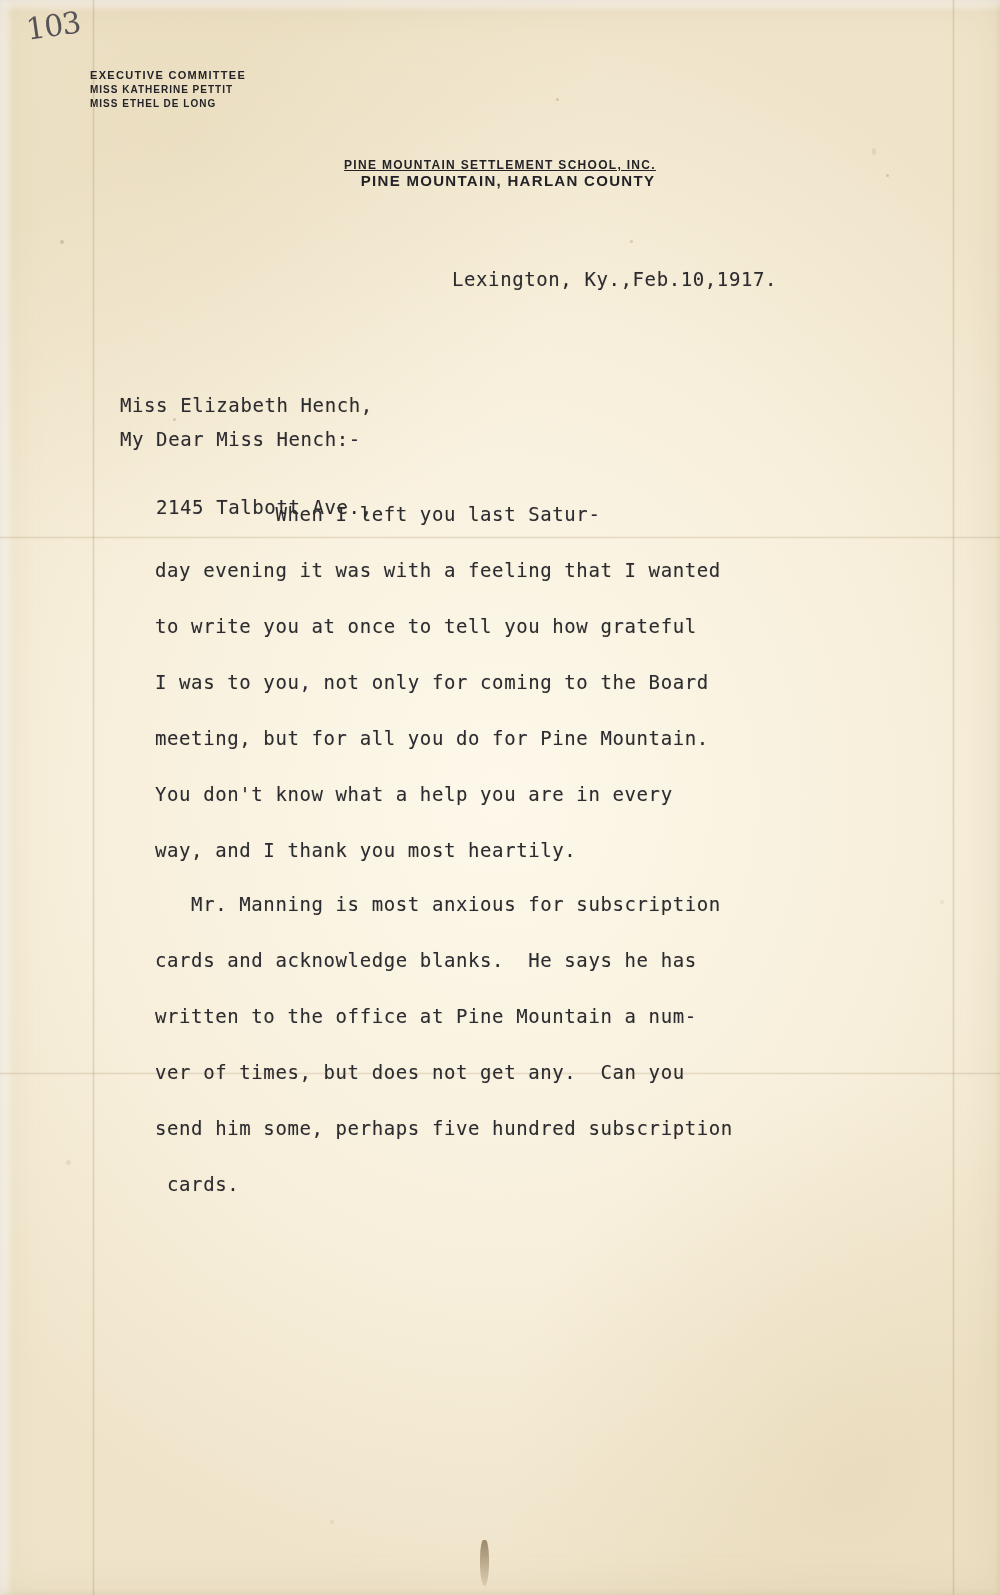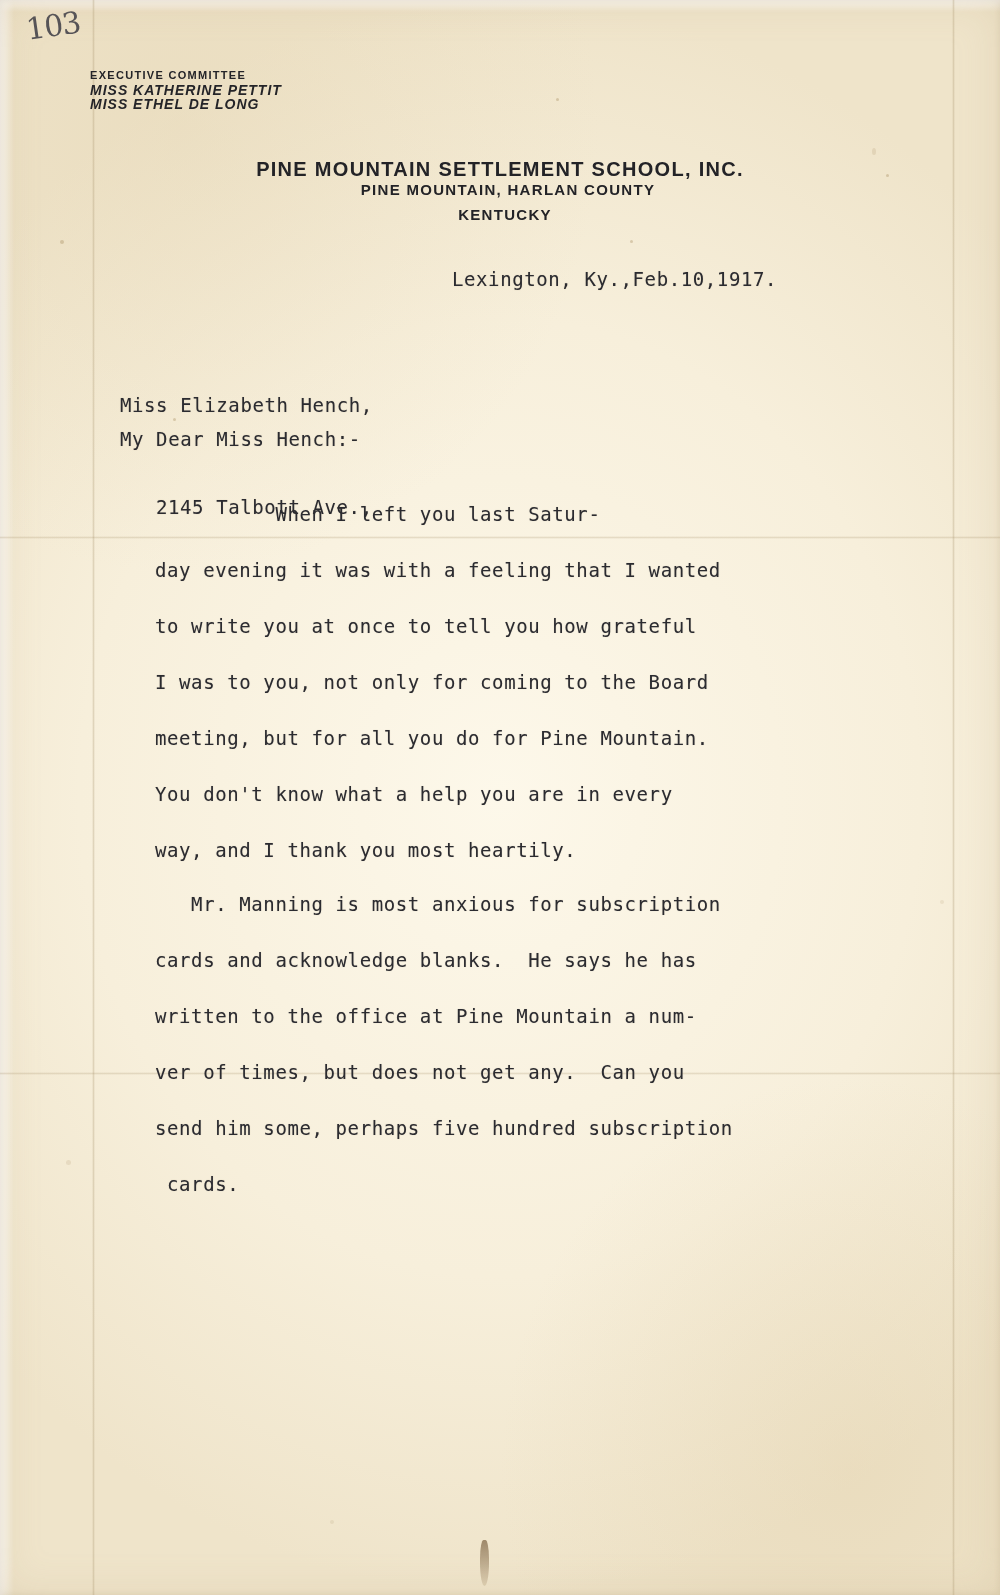--- a/index.html
+++ b/index.html
@@ -90,36 +90,35 @@
     letter-spacing: 1.1px;
     line-height: 14.5px;
   }
   .lh-left { left: 90px; top: 6px; }
   .lh-right { left: 675px; top: 6px; }
   .lh-title-line {
     font-size: 11px;
     letter-spacing: 1.3px;
   }
   .lh-sub {
-    font-size: 14px;
+    font-size: 10px;
     letter-spacing: 1.0px;
-    font-style: italic;
   }
 
   .org {
     position: absolute;
     top: 158px;
     left: 0;
     right: 0;
     text-align: center;
     color: #232327;
     font-weight: bold;
     font-family: "Liberation Sans", sans-serif;
   }
-  .org .l1 { font-size: 20px; letter-spacing: 1.3px; }
+  .org .l1 { font-size: 12px; letter-spacing: 1.3px; text-decoration: underline; }
   .org .l2 { font-size: 15px; letter-spacing: 1.3px; padding-left: 16px;}
   .org .l3 { font-size: 15px; letter-spacing: 1.3px; margin-top: 8px; padding-left: 10px;}
 
   
   .tw {
     position: absolute;
     font-family: "DejaVu Sans Mono", monospace;
     color: #2b2b30;
     font-size: 19px;
     letter-spacing: 0.6px;
@@ -190,21 +189,20 @@
     <div class="lh-block lh-left">
       <div class="lh-title-line">EXECUTIVE COMMITTEE</div>
       <div class="lh-sub">MISS KATHERINE PETTIT</div>
       <div class="lh-sub">MISS ETHEL DE LONG</div>
     </div>
   </div>
 
   <div class="org">
     <div class="l1">PINE MOUNTAIN SETTLEMENT SCHOOL, INC.</div>
     <div class="l2">PINE MOUNTAIN, HARLAN COUNTY</div>
-    <div class="l3">KENTUCKY</div>
   </div>
 
   <div class="tw datum">Lexington, Ky.,Feb.10,1917.</div>
 
   <div class="tw addressee">
     <div>Miss Elizabeth Hench,</div>
     <div style="padding-left:36px;">2145 Talbott Ave.,</div>
   </div>
 
   <div class="tw salutation">My Dear Miss Hench:-</div>

